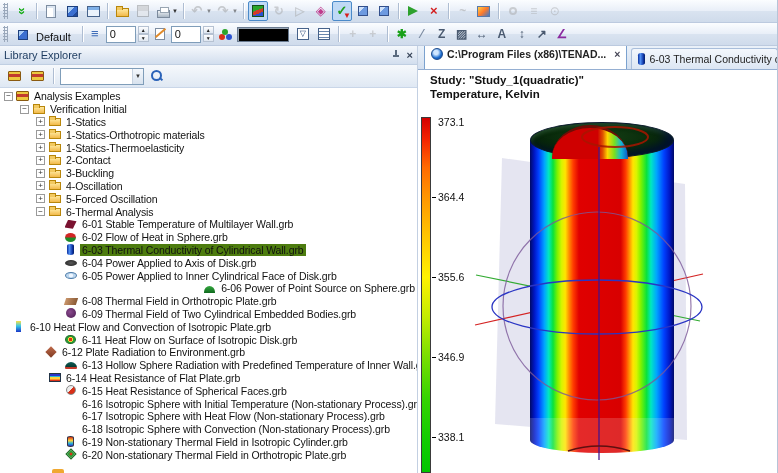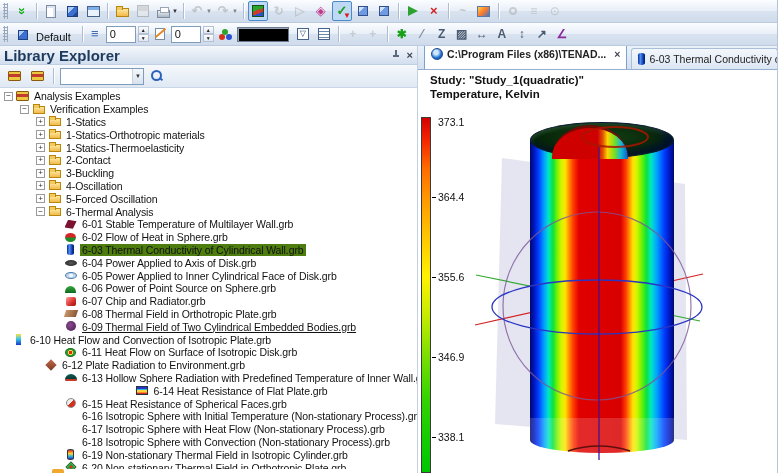--- a/index.html
+++ b/index.html
@@ -78,21 +78,21 @@
   .spin .arr span { font-size:5px; line-height:6px; color:#222; padding:0 2px; border:1px solid #b6c2d2;
                background:linear-gradient(#fdfdfe,#dfe7f1); }
   .swatch { width:52px; height:15px; border:1px solid #6a7b90; box-shadow:inset 1px 1px 0 #9aa5b2; margin:0 3px; }
   .profile { display:inline-flex; align-items:flex-end; gap:5px; padding:0 6px 0 2px; }
 
   
   #main { display:flex; height:427px; }
   #left { width:418px; display:flex; flex-direction:column; background:#fff; border-right:1px solid #c3d0e2; }
   #lp-head { height:19px; display:flex; align-items:center; padding:0 4px;
              background:linear-gradient(#f5f8fc,#d2deee); border-bottom:1px solid #c0cfe2; color:#1c3a5e; }
-  #lp-head .ttl { flex:1; font-size:15px;font-weight:bold; }
+  #lp-head .ttl { flex:1; font-size:11px; }
   .pin { width:10px; height:10px; position:relative; margin-right:6px; }
   .pin:before { content:""; position:absolute; left:4px; top:0; width:2px; height:6px; background:#5a6a7e; }
   .pin:after  { content:""; position:absolute; left:2px; top:5px; width:6px; height:2px; background:#5a6a7e; }
   .xbtn { font-size:11px; font-weight:bold; color:#39465a; }
   #lp-tools { height:23px; display:flex; align-items:center; gap:3px; padding:0 4px;
              background:linear-gradient(180deg,#f6f9fc,#dfe8f3); border-bottom:1px solid #c9d6e8; }
   .libico i { width:13px; height:10px; display:block; border:1px solid #8a5a10; border-radius:1px;
              background:linear-gradient(180deg,#ecc83e 0 30%,#c23b2e 30% 60%,#ecc83e 60%); }
   #lib-combo { width:84px; height:17px; background:#fff; border:1px solid #7f9db9;
              display:flex; align-items:center; justify-content:flex-end; }
@@ -408,21 +408,21 @@
           <span class="mi mi-library">
             <i></i>
           </span>
           <span class="tlabel">Analysis Examples</span>
         </div>
         <div class="trow" style="padding-left: 20px;">
           <span class="exp">−</span>
           <span class="mi mi-folder">
             <i></i>
           </span>
-          <span class="tlabel">Verification Examples</span>
+          <span class="tlabel">Verification Initial</span>
         </div>
         <div class="trow" style="padding-left: 36px;">
           <span class="exp">+</span>
           <span class="mi mi-folder">
             <i></i>
           </span>
           <span class="tlabel">1-Statics</span>
         </div>
         <div class="trow" style="padding-left: 36px;">
           <span class="exp">+</span>
@@ -501,42 +501,35 @@
           </span>
           <span class="tlabel">6-04 Power Applied to Axis of Disk.grb</span>
         </div>
         <div class="trow" style="padding-left: 52px;">
           <span class="exp none"></span>
           <span class="mi mi-m05">
             <i></i>
           </span>
           <span class="tlabel">6-05 Power Applied to Inner Cylindrical Face of Disk.grb</span>
         </div>
-        <div class="trow" style="padding-left: 52px;">
+        <div class="trow" style="padding-left: 52px; justify-content: flex-end;">
           <span class="exp none"></span>
           <span class="mi mi-m06">
             <i></i>
           </span>
           <span class="tlabel">6-06 Power of Point Source on Sphere.grb</span>
         </div>
         <div class="trow" style="padding-left: 52px;">
           <span class="exp none"></span>
-          <span class="mi mi-m07">
-            <i></i>
-          </span>
-          <span class="tlabel">6-07 Chip and Radiator.grb</span>
-        </div>
-        <div class="trow" style="padding-left: 52px;">
-          <span class="exp none"></span>
           <span class="mi mi-m08">
             <i></i>
           </span>
           <span class="tlabel">6-08 Thermal Field in Orthotropic Plate.grb</span>
         </div>
-        <div class="trow" style="padding-left: 52px; text-decoration: underline;">
+        <div class="trow" style="padding-left: 52px;">
           <span class="exp none"></span>
           <span class="mi mi-m09">
             <i></i>
           </span>
           <span class="tlabel">6-09 Thermal Field of Two Cylindrical Embedded Bodies.grb</span>
         </div>
         <div class="trow" style="">
           <span class="exp none"></span>
           <span class="mi mi-m10">
             <i></i>
@@ -557,21 +550,21 @@
           </span>
           <span class="tlabel">6-12 Plate Radiation to Environment.grb</span>
         </div>
         <div class="trow" style="padding-left: 52px;">
           <span class="exp none"></span>
           <span class="mi mi-m13">
             <i></i>
           </span>
           <span class="tlabel">6-13 Hollow Sphere Radiation with Predefined Temperature of Inner Wall.grb</span>
         </div>
-        <div class="trow" style="padding-left: 36px; justify-content: center;">
+        <div class="trow" style="padding-left: 36px;">
           <span class="exp none"></span>
           <span class="mi mi-m14">
             <i></i>
           </span>
           <span class="tlabel">6-14 Heat Resistance of Flat Plate.grb</span>
         </div>
         <div class="trow" style="padding-left: 52px;">
           <span class="exp none"></span>
           <span class="mi mi-m15">
             <i></i>

